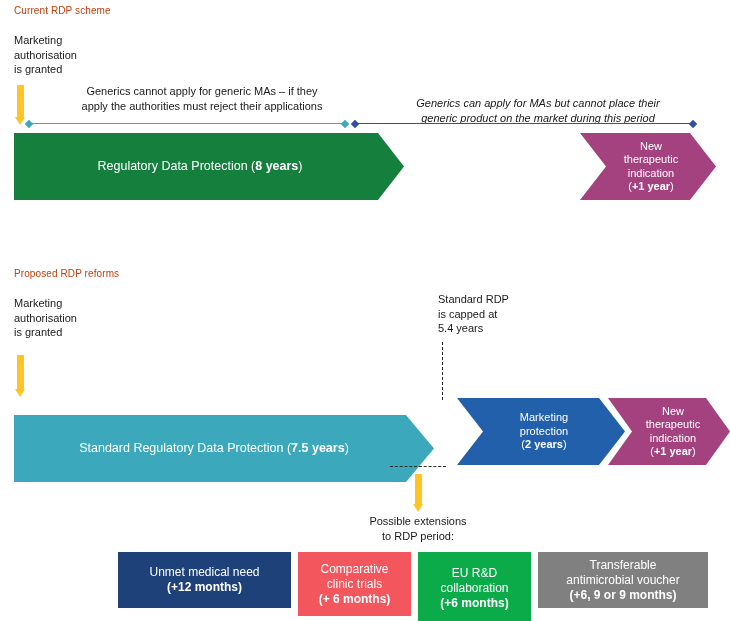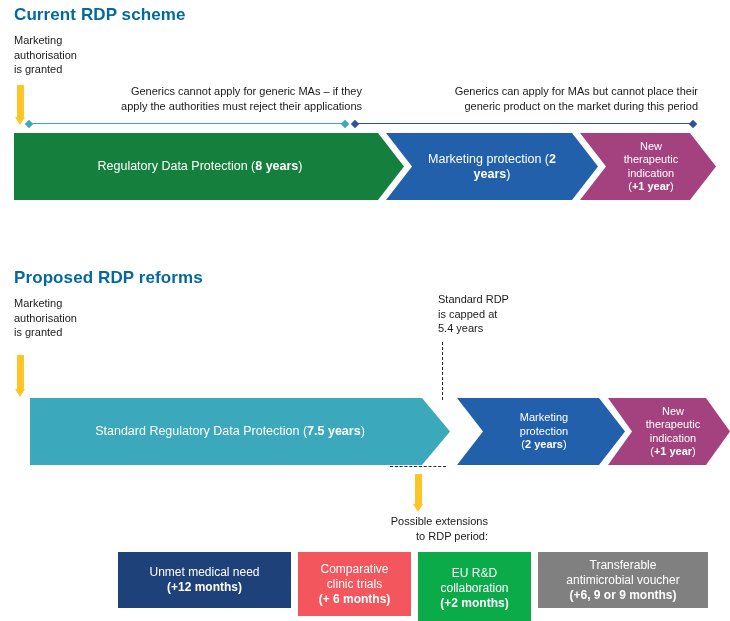--- a/index.html
+++ b/index.html
@@ -11,34 +11,34 @@
     width: 730px;
     height: 621px;
     position: relative;
     font-family: "Liberation Sans", sans-serif;
     color: #1a1a1a;
     overflow: hidden;
   }
   .abs { position: absolute; }
 
   .section-title {
-    font-size: 17px;
-    font-weight: bold;
-    color: #0369a1;
+    font-size: 10px;
+    font-weight: normal;
+    color: #c2410c;
     letter-spacing: 0.1px;
     white-space: nowrap;
   }
 
   .note {
     font-size: 11px;
     line-height: 14.5px;
     color: #1a1a1a;
     white-space: pre-line;
   }
-  .note.center { text-align: right; }
+  .note.center { text-align: center; }
 
   
   .yarrow { width: 10px; }
   .yarrow .shaft {
     background: #ffc425;
     width: 7px;
     margin: 0 auto;
   }
   .yarrow .head {
     width: 0; height: 0;
@@ -125,46 +125,41 @@
 is granted</div>
 
 <div class="abs yarrow" style="left:15px; top:85px;">
   <div class="shaft" style="height:32px;"></div>
   <div class="head"></div>
 </div>
 
 <div class="abs note center" style="left:42px; top:84px; width:320px;">Generics cannot apply for generic MAs – if they
 apply the authorities must reject their applications</div>
 
-<div class="abs note center" style="left:378px; top:84px; width:320px;">Generics can apply for MAs but cannot place their
+<div class="abs note center" style="left:378px; top:96px; width:320px;font-style:italic;">Generics can apply for MAs but cannot place their
 generic product on the market during this period</div>
 
 <div class="abs spanline" style="left:26px; top:119px; width:322px;">
   <div class="dot l" style="background:#3ba9bb;"></div>
   <div class="bar" style="background:#3ba9bb;"></div>
   <div class="dot r" style="background:#3ba9bb;"></div>
 </div>
 <div class="abs spanline" style="left:352px; top:119px; width:344px;">
   <div class="dot l" style="background:#2f4fa0;"></div>
   <div class="bar" style="background:#2f4fa0;"></div>
   <div class="dot r" style="background:#2f4fa0;"></div>
 </div>
 
 <div class="band" style="left:14px; top:133px; width:702px; height:67px;">
 
   <div class="chev" style="left:0px; width:390px; background:#15803d;
               clip-path: polygon(0 0, calc(100% - 26px) 0, 100% 50%, calc(100% - 26px) 100%, 0 100%);">
     <div class="txt" style="padding-right:24px;">Regulatory Data Protection (<b>8 years</b>)</div>
   </div>
 
-  <div class="chev" style="left:372px; width:212px; background:#2360ab;
-              clip-path: polygon(0 0, calc(100% - 26px) 0, 100% 50%, calc(100% - 26px) 100%, 0 100%, 26px 50%);">
-    <div class="txt" style="padding-left:20px; padding-right:20px;">Marketing protection (<b>2
-years</b>)</div>
-  </div>
 
   <div class="chev small" style="left:566px; width:136px; background:#a4427f;
               clip-path: polygon(0 0, calc(100% - 26px) 0, 100% 50%, calc(100% - 26px) 100%, 0 100%, 26px 50%);">
     <div class="txt" style="padding-left:16px; padding-right:10px;">New
 therapeutic
 indication
 (<b>+1 year</b>)</div>
   </div>
 </div>
 
@@ -179,22 +174,22 @@
   <div class="head"></div>
 </div>
 
 <div class="abs note" style="left:438px; top:292px; width:130px;">Standard RDP
 is capped at
 5.4 years</div>
 <div class="abs vdash" style="left:442px; top:342px; height:58px;"></div>
 
 <div class="band" style="left:14px; top:398px; width:702px; height:67px;">
 
-  <div class="chev" style="left:16px; width:420px; background:#3ba9bb;
-              clip-path: polygon(0 0, calc(100% - 28px) 0, 100% 50%, calc(100% - 28px) 100%, 0 100%);">
+  <div class="chev" style="left:0px; width:420px; background:#3ba9bb;
+              clip-path: polygon(0 0, calc(100% - 28px) 0, 100% 50%, calc(100% - 28px) 100%, 0 100%); margin-top: 17px;">
     <div class="txt" style="padding-right:26px;">Standard Regulatory Data Protection (<b>7.5 years</b>)</div>
   </div>
 
   <div class="chev small" style="left:443px; width:168px; background:#2360ab;
               clip-path: polygon(0 0, calc(100% - 26px) 0, 100% 50%, calc(100% - 26px) 100%, 0 100%, 26px 50%);">
     <div class="txt" style="padding-left:20px; padding-right:14px;">Marketing
 protection
 (<b>2 years</b>)</div>
   </div>
 
@@ -224,20 +219,20 @@
 
 <div class="obox" style="left:298px; top:552px; width:113px; height:64px; background:#f4565e;">
   <div>Comparative
 clinic trials
 <b>(+ 6 months)</b></div>
 </div>
 
 <div class="obox" style="left:418px; top:552px; width:113px; height:72px; background:#0cab4a;">
   <div>EU R&amp;D
 collaboration
-<b>(+2 months)</b></div>
+<b>(+6 months)</b></div>
 </div>
 
 <div class="obox" style="left:538px; top:552px; width:170px; height:56px; background:#808080;align-items:center;">
   <div>Transferable
 antimicrobial voucher
 <b>(+6, 9 or 9 months)</b></div>
 </div>
 
 </body></html>

